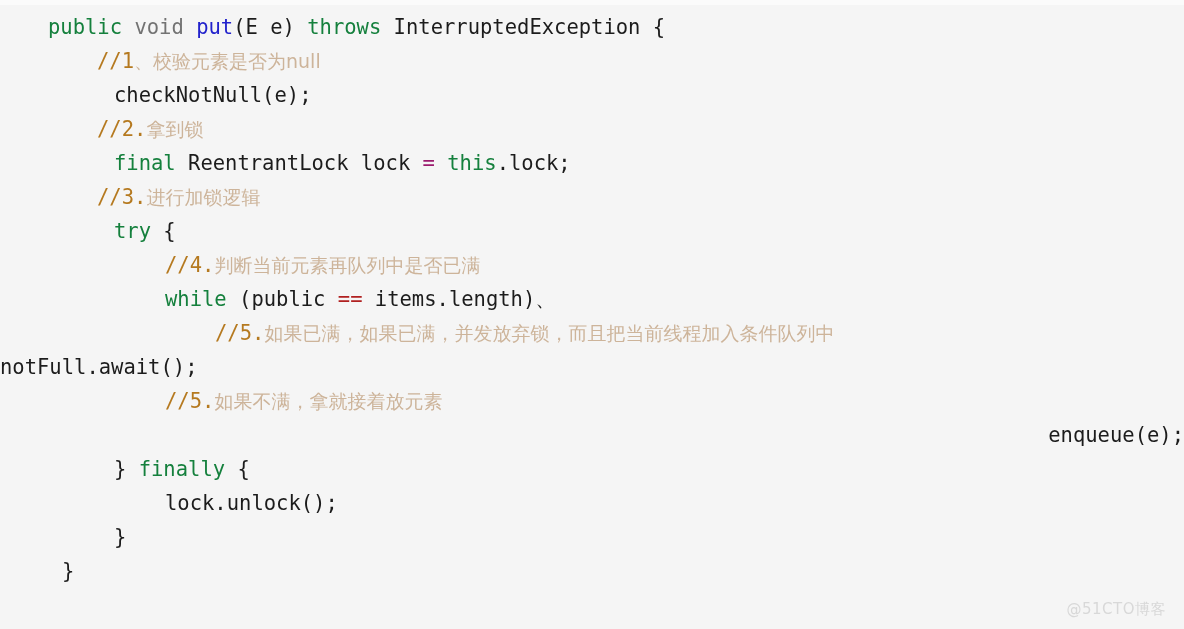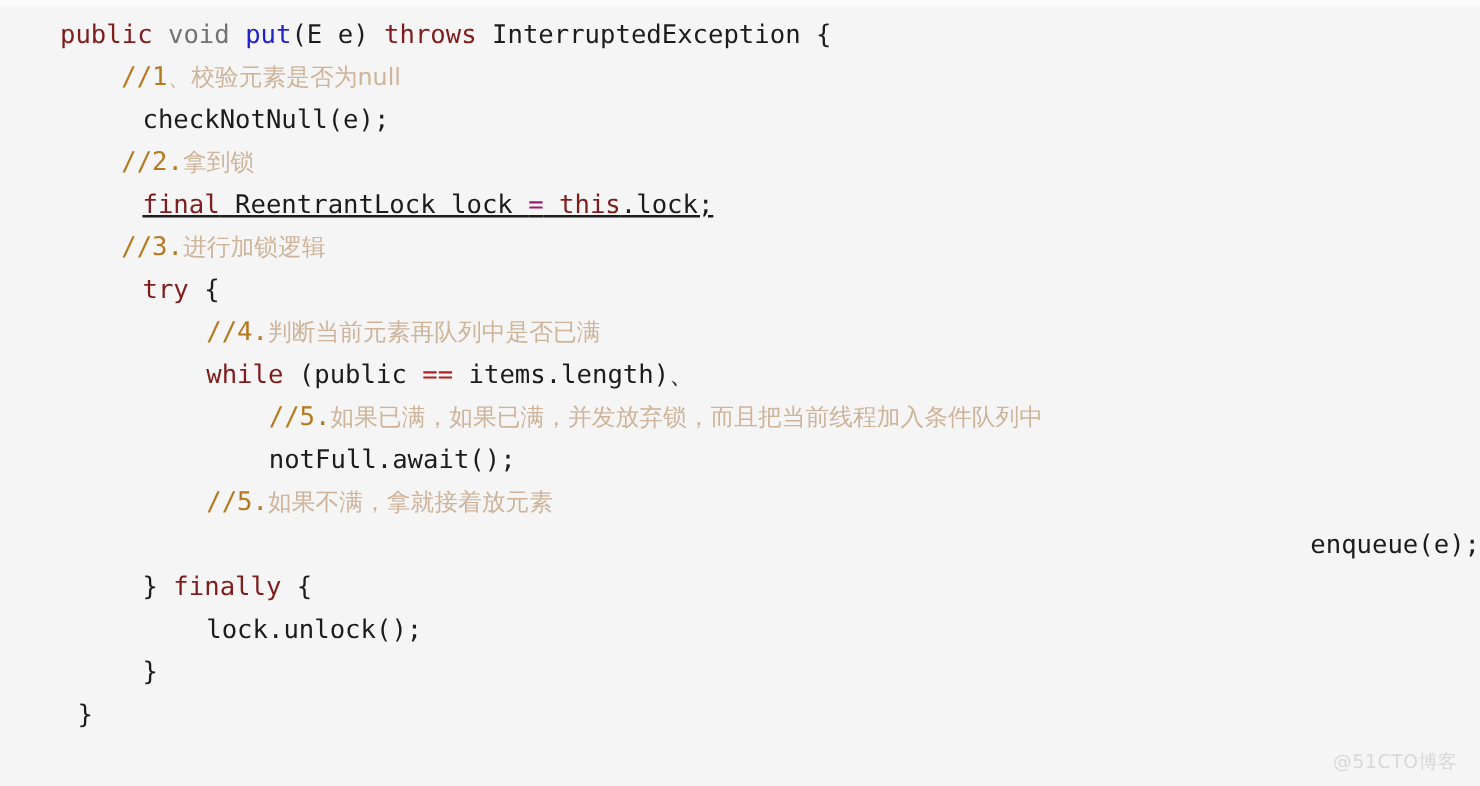--- a/index.html
+++ b/index.html
@@ -39,21 +39,21 @@
   }
   .code-line {
     height: 34px;
     line-height: 34px;
     white-space: pre;
     font-size: 20.5px;
     letter-spacing: 0px;
     color: #1c1c1c;
   }
   
-  .tok-kw       { color: #7f1d1d; margin-top: 44px; }   
+  .tok-kw       { color: #15803d; margin-top: 44px; }   
   .tok-type-kw  { color: #737373; }   
   .tok-method   { color: #2222cc; }   
   .tok-plain    { color: #1c1c1c; }
   .tok-op       { color: #9b1b6e; }   
   .tok-cmp      { color: #b02020; }
   .tok-comment-num { color: #b5791f; }
   .tok-comment-cjk {
     color: #cdb49a;
     font-family: "DejaVu Sans", "Liberation Sans", sans-serif;
     font-size: 19px;
@@ -74,27 +74,27 @@
 
 <div id="code-screenshot">
 
   <div id="top-edge-band"></div>
 
   <div id="code-block">
       <div class="code-line" style="padding-left: 48px;"><span class="tok-kw">public</span><span class="tok-plain"> </span><span class="tok-type-kw">void</span><span class="tok-plain"> </span><span class="tok-method">put</span><span class="tok-plain">(E e) </span><span class="tok-kw">throws</span><span class="tok-plain"> InterruptedException {</span></div>
       <div class="code-line" style="padding-left: 97px;"><span class="tok-comment-num">//1</span><span class="tok-comment-cjk">、校验元素是否为</span><span class="tok-comment-cjk">null</span></div>
       <div class="code-line" style="padding-left: 114px;"><span class="tok-plain">checkNotNull(e);</span></div>
       <div class="code-line" style="padding-left: 97px;"><span class="tok-comment-num">//2.</span><span class="tok-comment-cjk">拿到锁</span></div>
-      <div class="code-line" style="padding-left: 114px; text-decoration: underline;"><span class="tok-kw">final</span><span class="tok-plain"> ReentrantLock lock </span><span class="tok-op">=</span><span class="tok-plain"> </span><span class="tok-kw">this</span><span class="tok-plain">.lock;</span></div>
+      <div class="code-line" style="padding-left: 114px;"><span class="tok-kw">final</span><span class="tok-plain"> ReentrantLock lock </span><span class="tok-op">=</span><span class="tok-plain"> </span><span class="tok-kw">this</span><span class="tok-plain">.lock;</span></div>
       <div class="code-line" style="padding-left: 97px;"><span class="tok-comment-num">//3.</span><span class="tok-comment-cjk">进行加锁逻辑</span></div>
       <div class="code-line" style="padding-left: 114px;"><span class="tok-kw">try</span><span class="tok-plain"> {</span></div>
       <div class="code-line" style="padding-left: 165px;"><span class="tok-comment-num">//4.</span><span class="tok-comment-cjk">判断当前元素再队列中是否已满</span></div>
       <div class="code-line" style="padding-left: 165px;"><span class="tok-kw">while</span><span class="tok-plain"> (public </span><span class="tok-cmp">==</span><span class="tok-plain"> items.length)</span><span class="tok-plain">、</span></div>
       <div class="code-line" style="padding-left: 215px;"><span class="tok-comment-num">//5.</span><span class="tok-comment-cjk">如果已满，如果已满，并发放弃锁，而且把当前线程加入条件队列中</span></div>
-      <div class="code-line" style="padding-left: 215px;"><span class="tok-plain">notFull.await();</span></div>
+      <div class="code-line" style=""><span class="tok-plain">notFull.await();</span></div>
       <div class="code-line" style="padding-left: 165px;"><span class="tok-comment-num">//5.</span><span class="tok-comment-cjk">如果不满，拿就接着放元素</span></div>
       <div class="code-line" style="padding-left: 165px; text-align: right;"><span class="tok-plain">enqueue(e);</span></div>
       <div class="code-line" style="padding-left: 114px;"><span class="tok-plain">} </span><span class="tok-kw">finally</span><span class="tok-plain"> {</span></div>
       <div class="code-line" style="padding-left: 165px;"><span class="tok-plain">lock.unlock();</span></div>
       <div class="code-line" style="padding-left: 114px;"><span class="tok-plain">}</span></div>
       <div class="code-line" style="padding-left: 62px;"><span class="tok-plain">}</span></div>
     </div>
 
   <div id="watermark">@51CTO博客</div>
 

